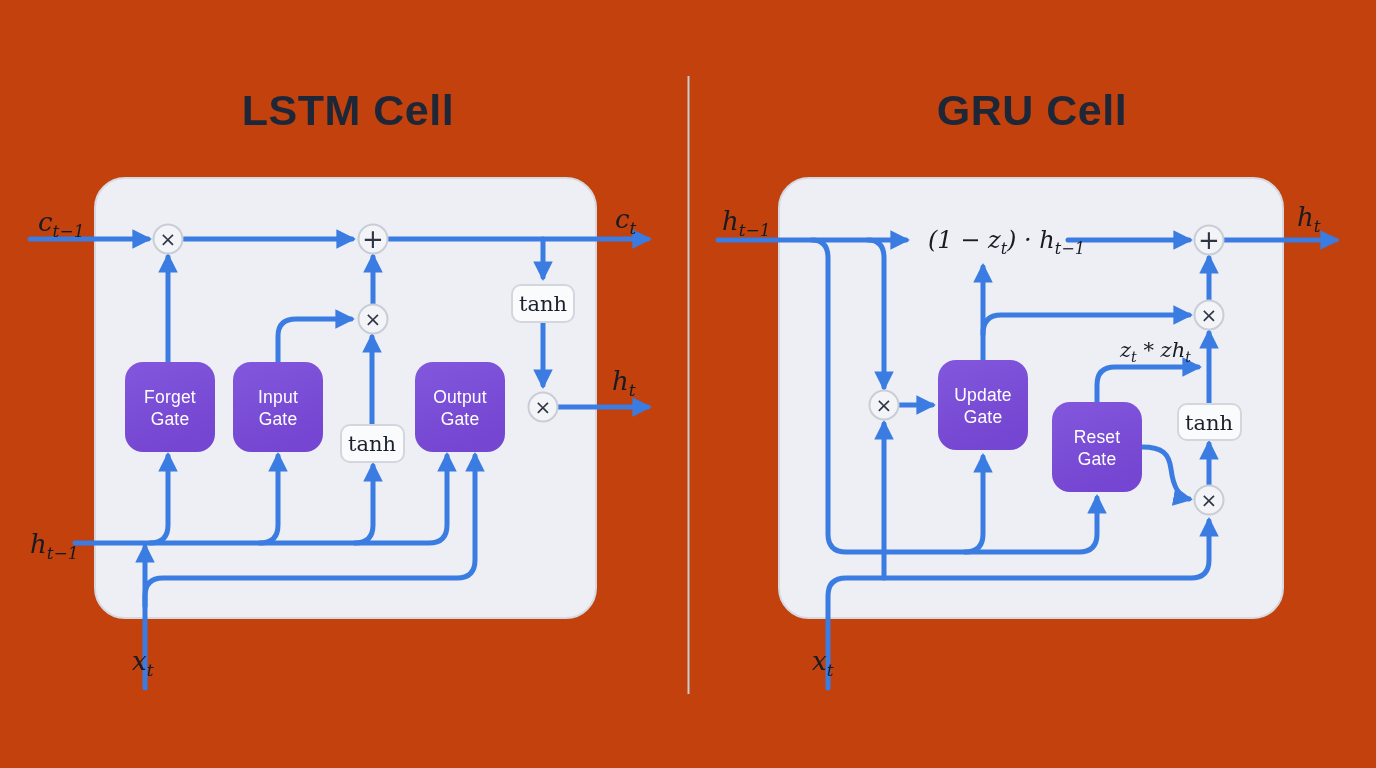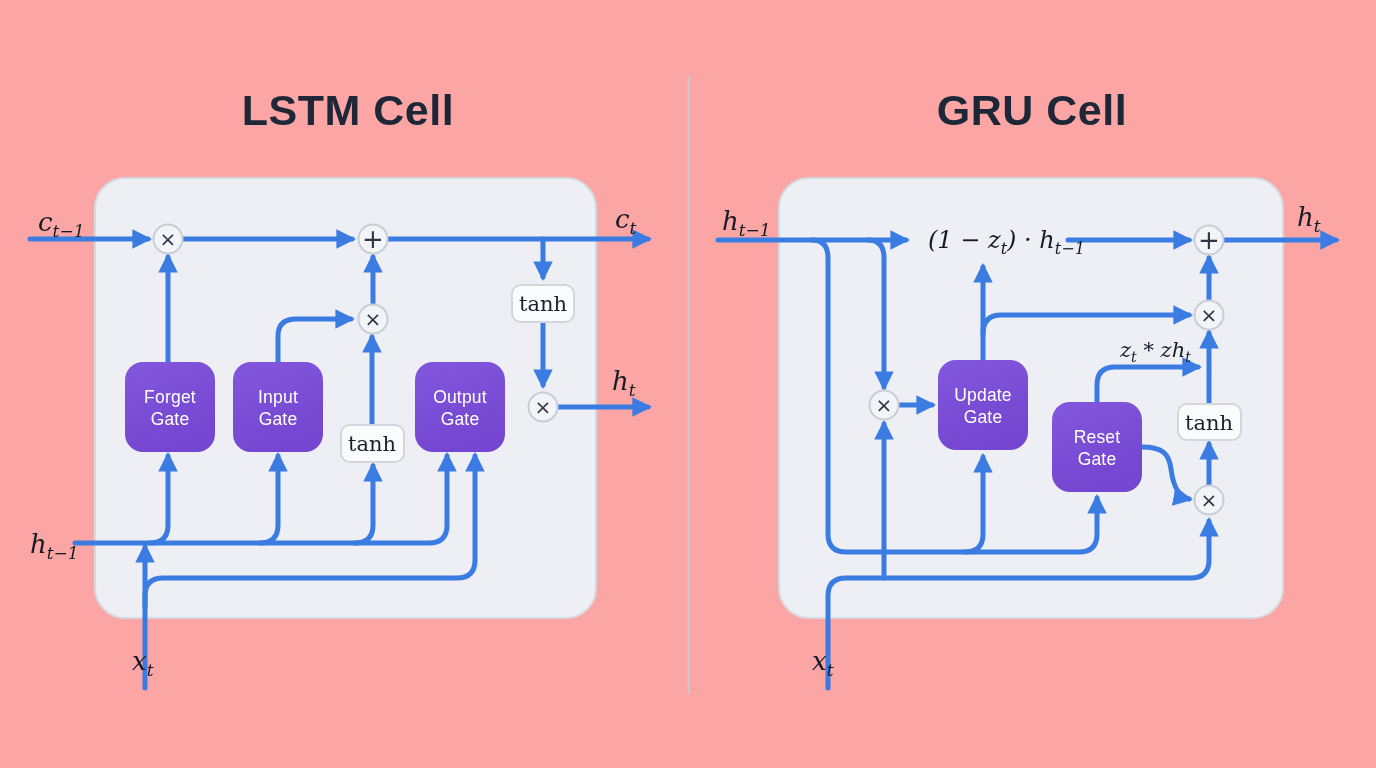--- a/index.html
+++ b/index.html
@@ -1,16 +1,16 @@
 <!DOCTYPE html>
 <html><head>
 <meta charset="utf-8">
 <style>
   html,body { margin:0; padding:0; background:#fdfdfd; }
-  .stage { width:1376px; height:768px; position:relative; background:#fca5a5; overflow:hidden; }
+  .stage { width:1376px; height:768px; position:relative; background:#c2410c; overflow:hidden; }
   svg { display:block; }
   .title { font-family:"Liberation Sans", sans-serif; font-size:43px; font-weight:700;
            fill:#1e2737; letter-spacing:0.5px; text-anchor:middle; }
   .gate-label { font-family:"Liberation Sans", sans-serif; font-size:17.5px; font-weight:500;
                 fill:#ffffff; text-anchor:middle; letter-spacing:0.2px; }
   .tanh-label { font-family:"DejaVu Serif", serif; font-size:21px; fill:#1b212c; text-anchor:middle; }
   .op-mul { font-family:"DejaVu Sans", sans-serif; font-size:20px; fill:#2e3644; text-anchor:middle; }
   .op-add { font-family:"DejaVu Sans", sans-serif; font-size:26px; fill:#2e3644; text-anchor:middle; }
   .math { font-family:"DejaVu Serif", serif; font-style:italic; font-size:26px; fill:#161b24; }
   .math .sub { font-size:17px; }

